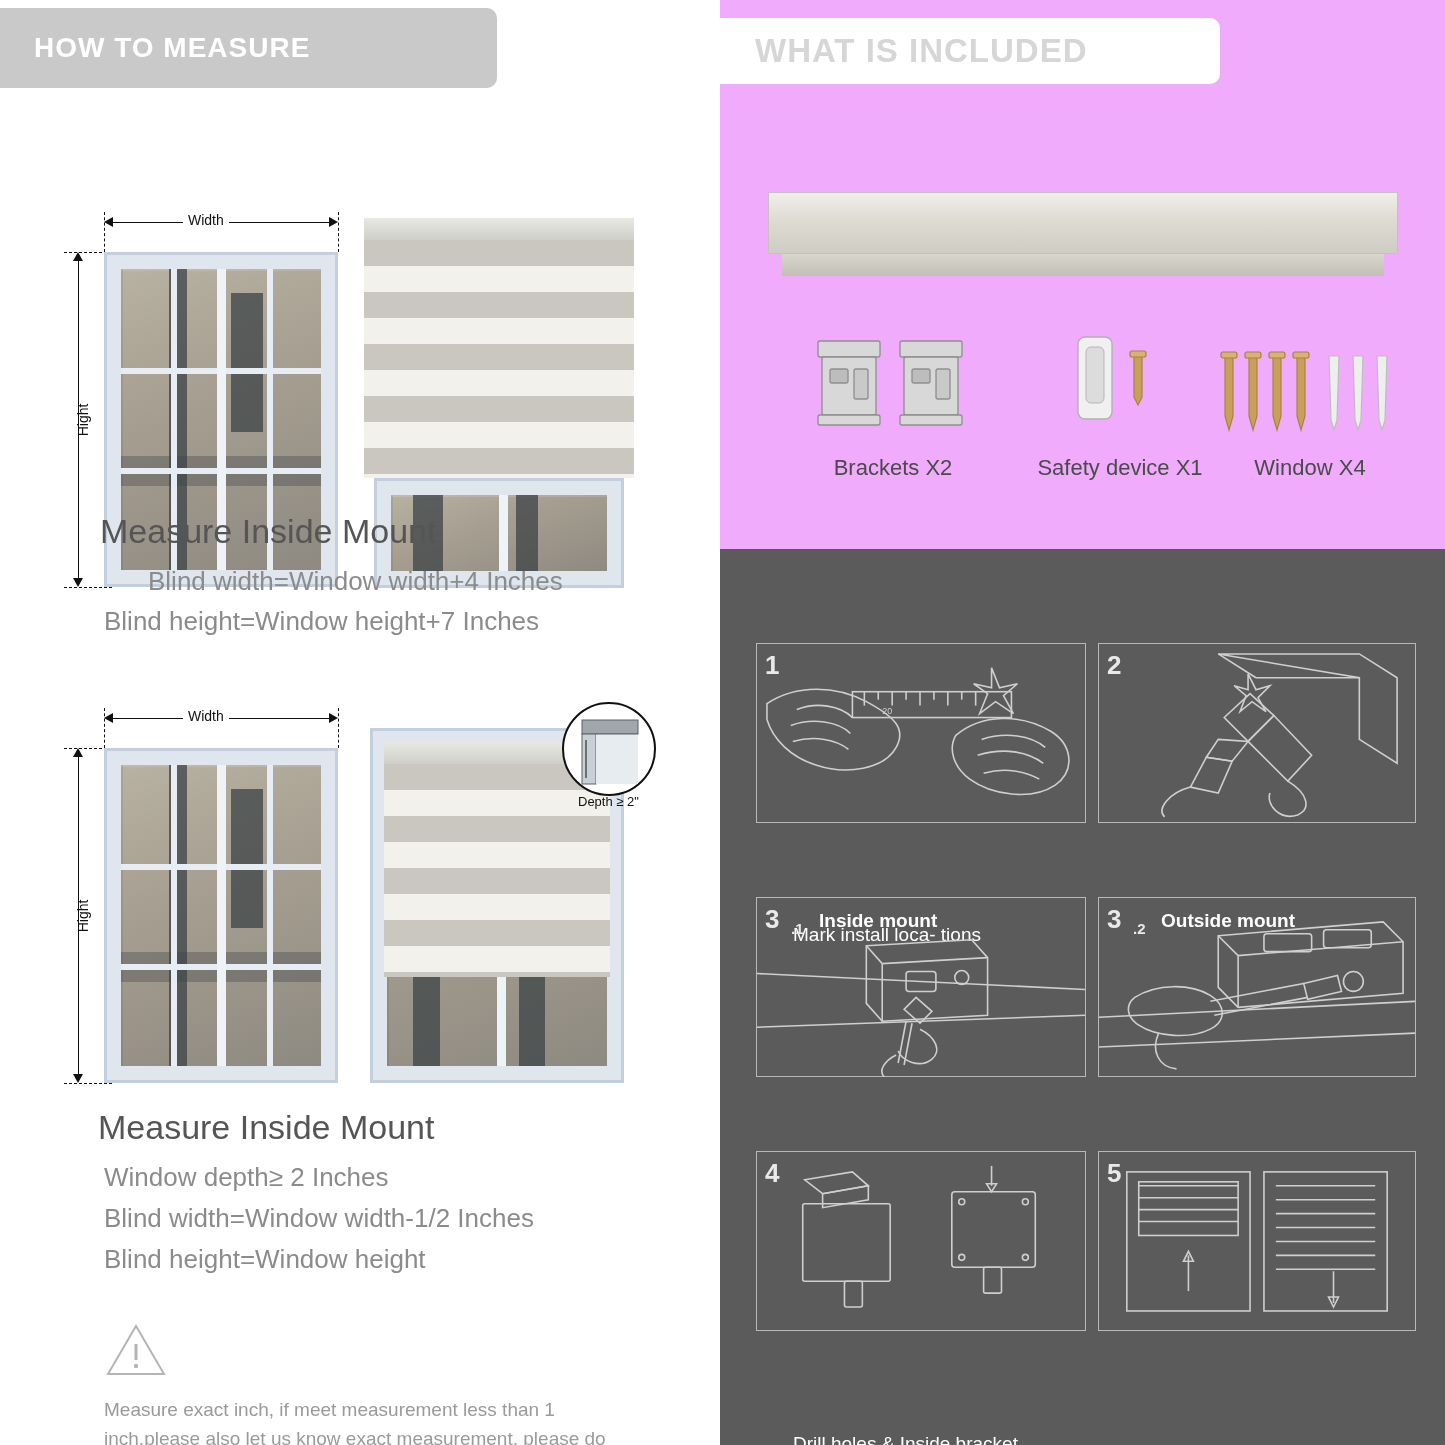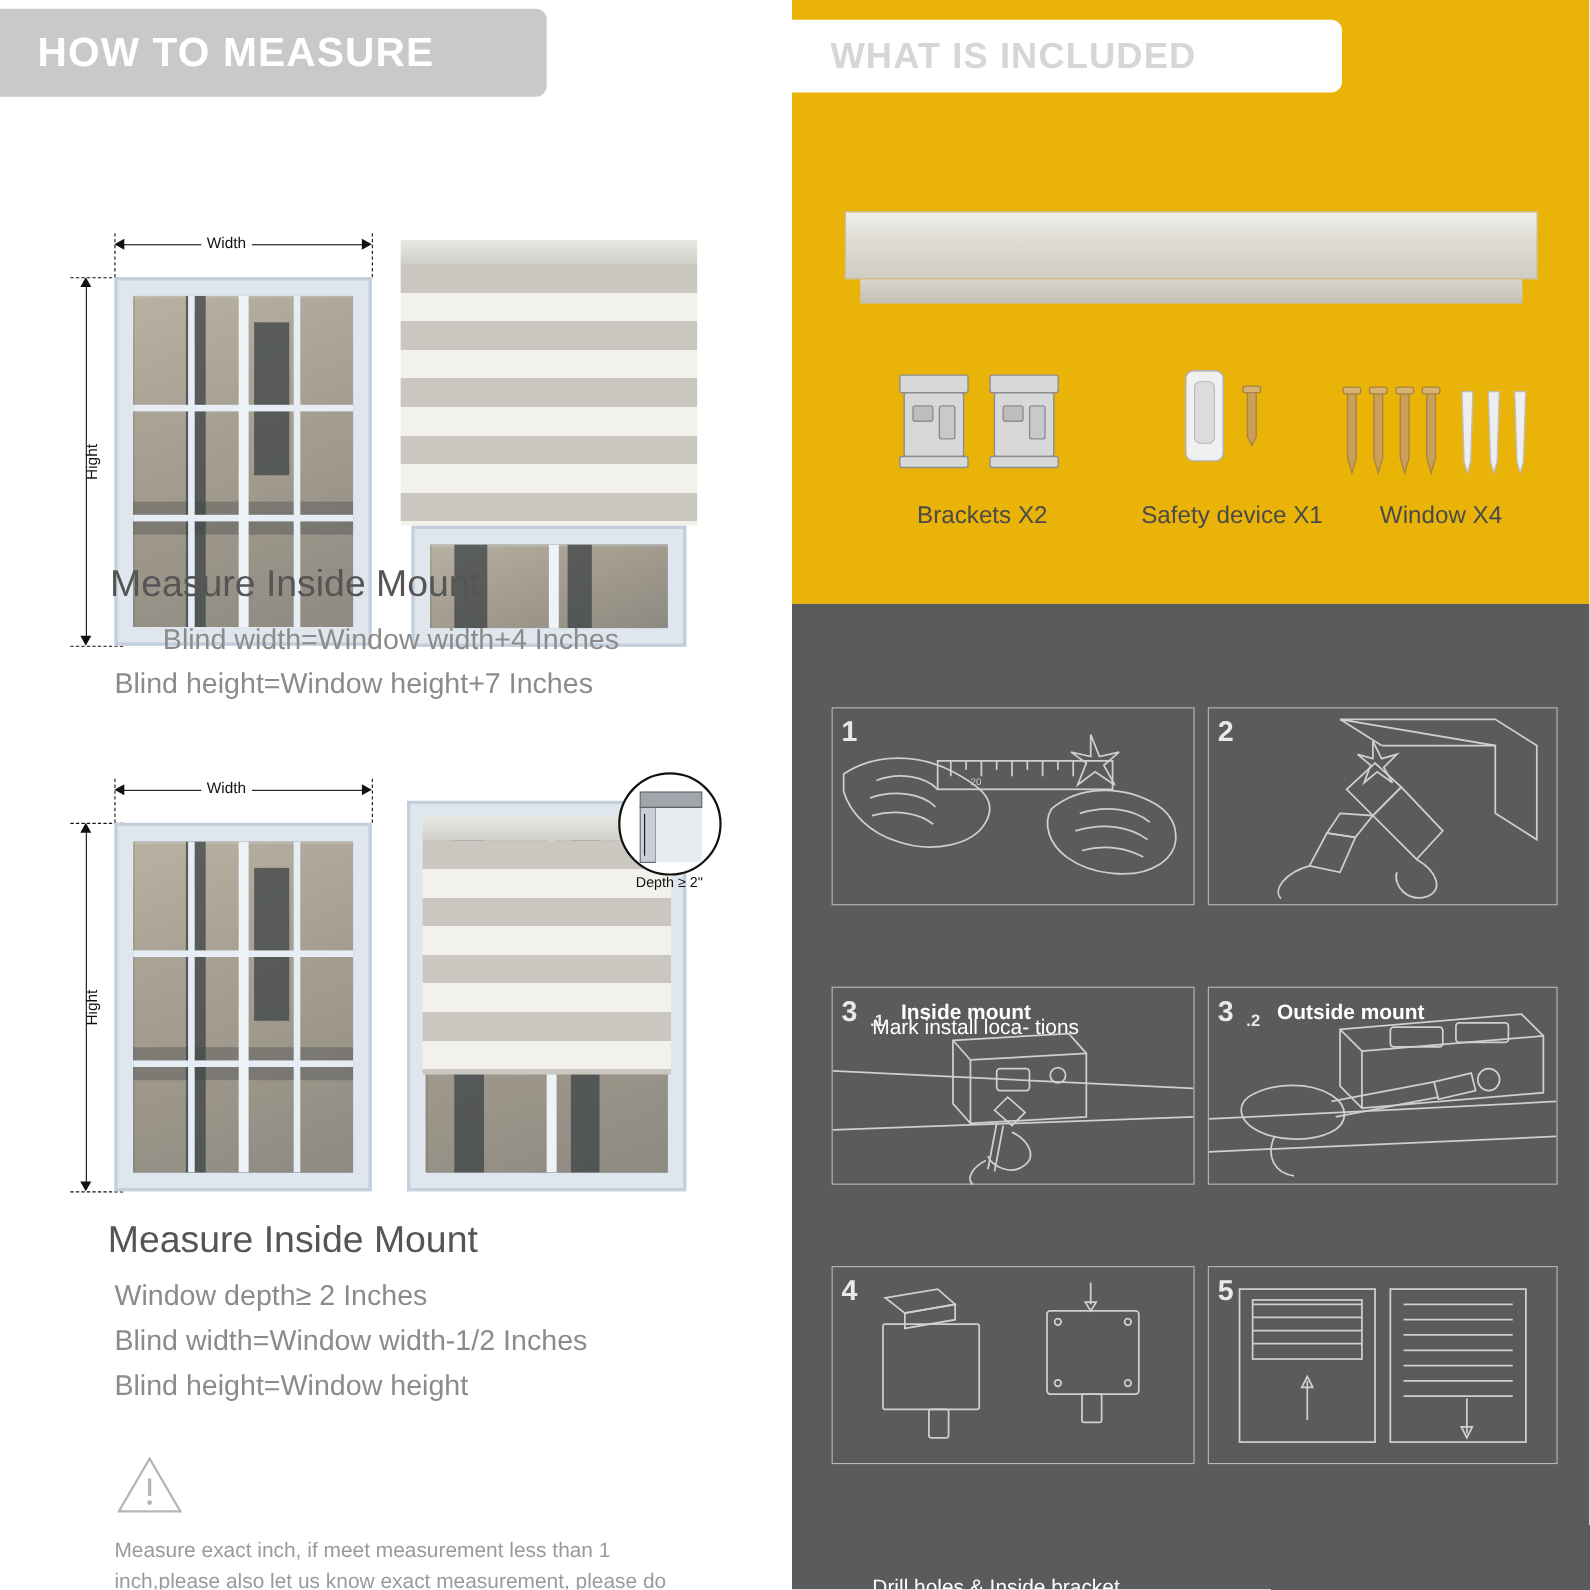--- a/index.html
+++ b/index.html
@@ -16,21 +16,21 @@
     position:absolute;left:0;top:0;width:712px;height:1445px;
     background:#ffffff;
   }
   .hdr-measure{
     position:absolute;left:0;top:8px;width:497px;height:80px;
     background:#c9c9c9;
     border-radius:0 10px 10px 0;
     display:flex;align-items:center;
   }
   .hdr-measure span{
-    color:#ffffff;font-size:37px;font-weight:bold;letter-spacing:1px;
+    color:#ffffff;font-size:28px;font-weight:bold;letter-spacing:1px;
     padding-left:34px;
   }
 
   
   .winbox{position:absolute;}
   .win-frame{
     position:absolute;
     background:#dfe6ee;
     border:3px solid #c3cfdc;
     box-sizing:border-box;
@@ -89,21 +89,21 @@
     background:#fff;overflow:hidden;
   }
   .depth-label{position:absolute;font-size:13px;color:#111;}
 
   .warn-wrap{position:absolute;display:flex;gap:16px;align-items:flex-start;}
   .warn-text{font-size:19px;color:#9a9a9a;line-height:1.5;}
 
   
   .right-top{
     position:absolute;left:720px;top:0;width:725px;height:549px;
-    background:#eab308;
+    background:#f0abfc;
   }
   .hdr-included{
     position:absolute;left:0;top:18px;width:500px;height:66px;
     background:#ffffff;border-radius:0 10px 10px 0;
     display:flex;align-items:center;
   }
   .hdr-included span{
     color:#d6d6d6;font-size:33px;font-weight:bold;letter-spacing:1px;padding-left:35px;
   }
   .incl-title{

